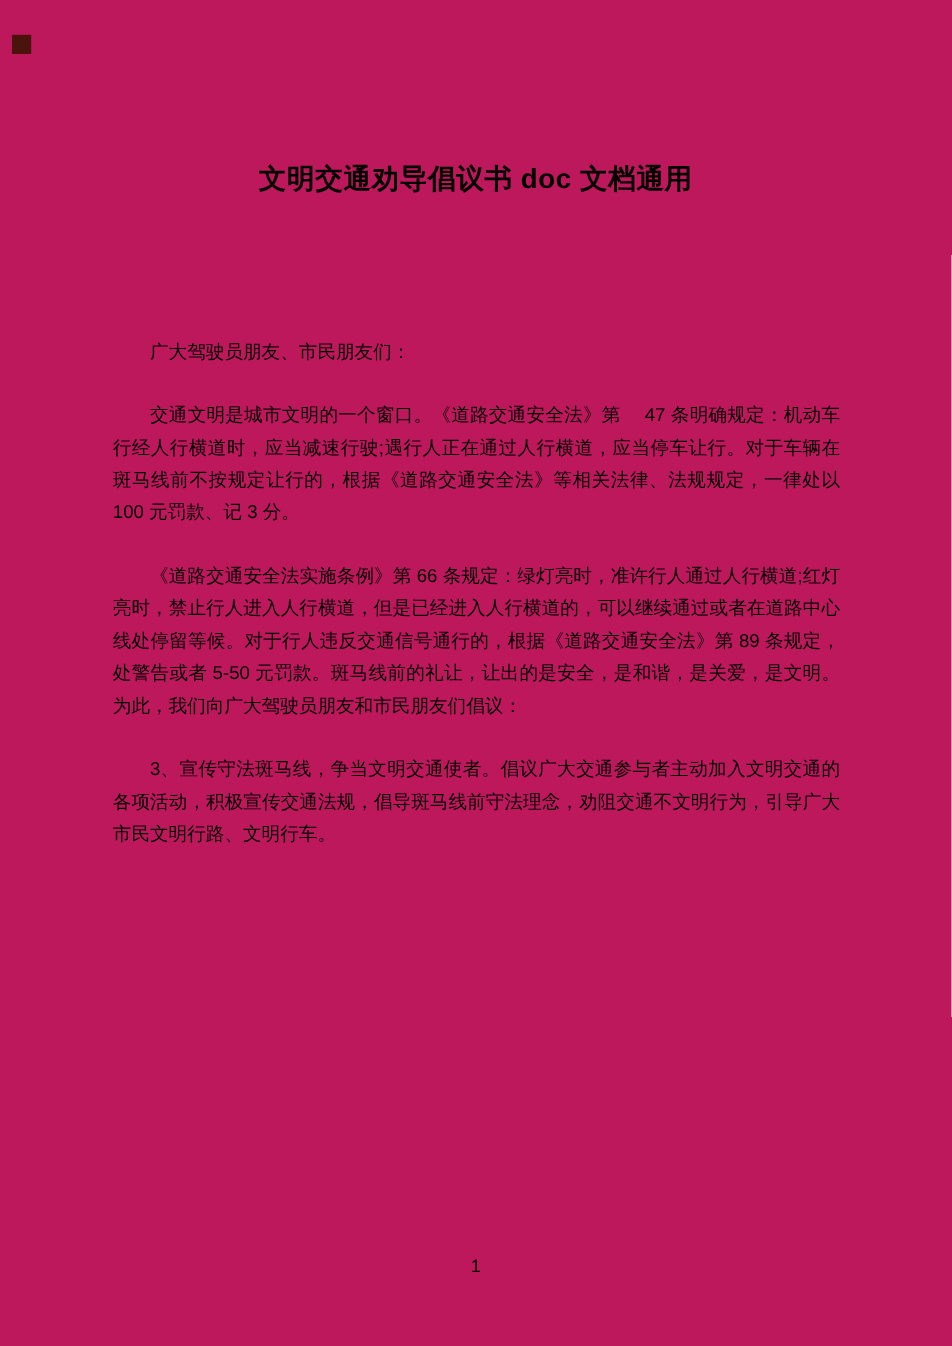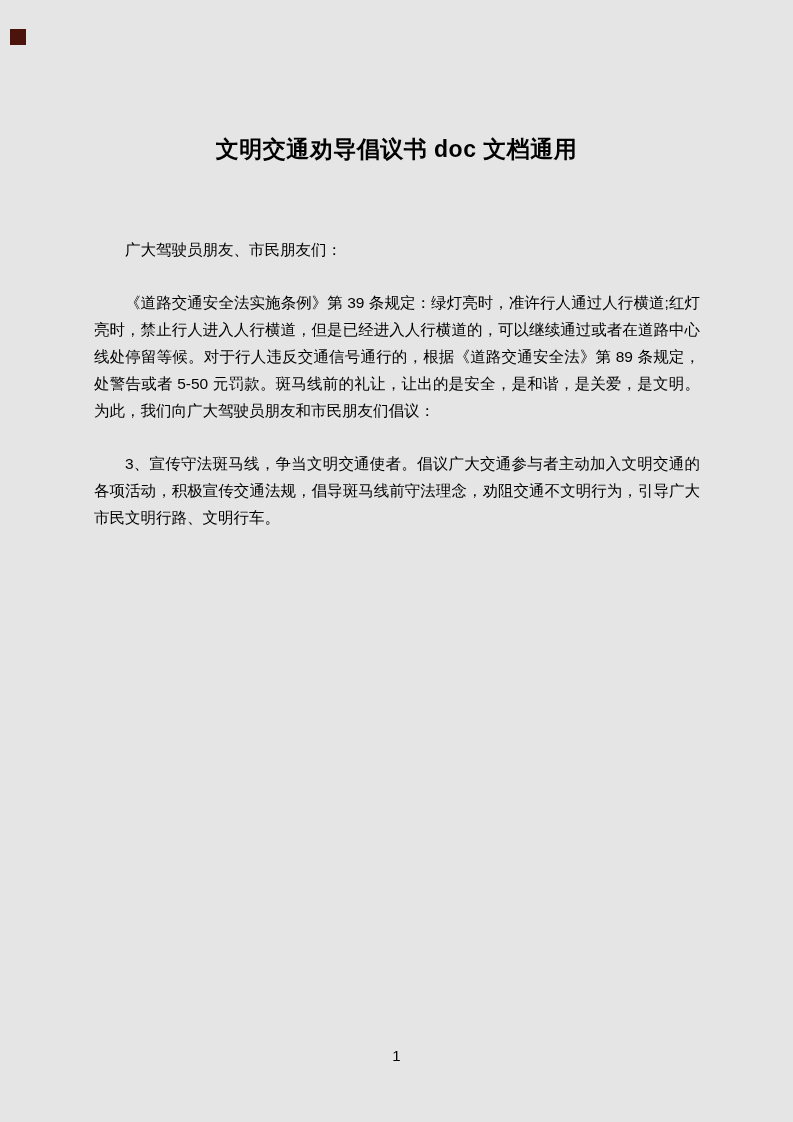--- a/index.html
+++ b/index.html
@@ -4,21 +4,21 @@
 <style>
   html, body {
     margin: 0;
     padding: 0;
     background: #ffffff;
   }
   .page {
     position: relative;
     width: 793px;
     height: 1122px;
-    background: #e5e5e5;
+    background: #be185d;
     overflow: hidden;
     font-family: "Liberation Sans", "DejaVu Sans", sans-serif;
     color: #000000;
   }
   .corner-mark {
     position: absolute;
     left: 10px;
     top: 29px;
     width: 16px;
     height: 16px;
@@ -27,21 +27,21 @@
   .doc-title {
     margin: 0;
     padding-top: 136px;
     text-align: center;
     font-size: 23px;
     font-weight: bold;
     letter-spacing: 0.5px;
     line-height: 1.2;
   }
   .body-text {
-    margin: 72px 93px 0 94px;
+    margin: 116px 93px 0 94px;
     font-size: 15.5px;
     line-height: 27px;
     text-align: justify;
     text-justify: inter-character;
   }
   .body-text p {
     margin: 0 0 26px 0;
     text-indent: 2em;
   }
   .page-number {
@@ -59,22 +59,23 @@
 
 <div class="page">
 
   <div class="corner-mark" style="background: rgb(74, 20, 13);"></div>
 
   <h1 class="doc-title">文明交通劝导倡议书 doc 文档通用</h1>
 
   <div class="body-text">
     <p>广大驾驶员朋友、市民朋友们：</p>
 
+    <p>交通文明是城市文明的一个窗口。《道路交通安全法》第　 47 条明确规定：机动车行经人行横道时，应当减速行驶;遇行人正在通过人行横道，应当停车让行。对于车辆在斑马线前不按规定让行的，根据《道路交通安全法》等相关法律、法规规定，一律处以 100 元罚款、记 3 分。</p>
 
-    <p>《道路交通安全法实施条例》第 39 条规定：绿灯亮时，准许行人通过人行横道;红灯亮时，禁止行人进入人行横道，但是已经进入人行横道的，可以继续通过或者在道路中心线处停留等候。对于行人违反交通信号通行的，根据《道路交通安全法》第 89 条规定，处警告或者 5-50 元罚款。斑马线前的礼让，让出的是安全，是和谐，是关爱，是文明。为此，我们向广大驾驶员朋友和市民朋友们倡议：</p>
+    <p>《道路交通安全法实施条例》第 66 条规定：绿灯亮时，准许行人通过人行横道;红灯亮时，禁止行人进入人行横道，但是已经进入人行横道的，可以继续通过或者在道路中心线处停留等候。对于行人违反交通信号通行的，根据《道路交通安全法》第 89 条规定，处警告或者 5-50 元罚款。斑马线前的礼让，让出的是安全，是和谐，是关爱，是文明。为此，我们向广大驾驶员朋友和市民朋友们倡议：</p>
 
 
 
     <p>3、宣传守法斑马线，争当文明交通使者。倡议广大交通参与者主动加入文明交通的各项活动，积极宣传交通法规，倡导斑马线前守法理念，劝阻交通不文明行为，引导广大市民文明行路、文明行车。</p>
   </div>
 
   <div class="page-number">1</div>
 
 </div>
 

